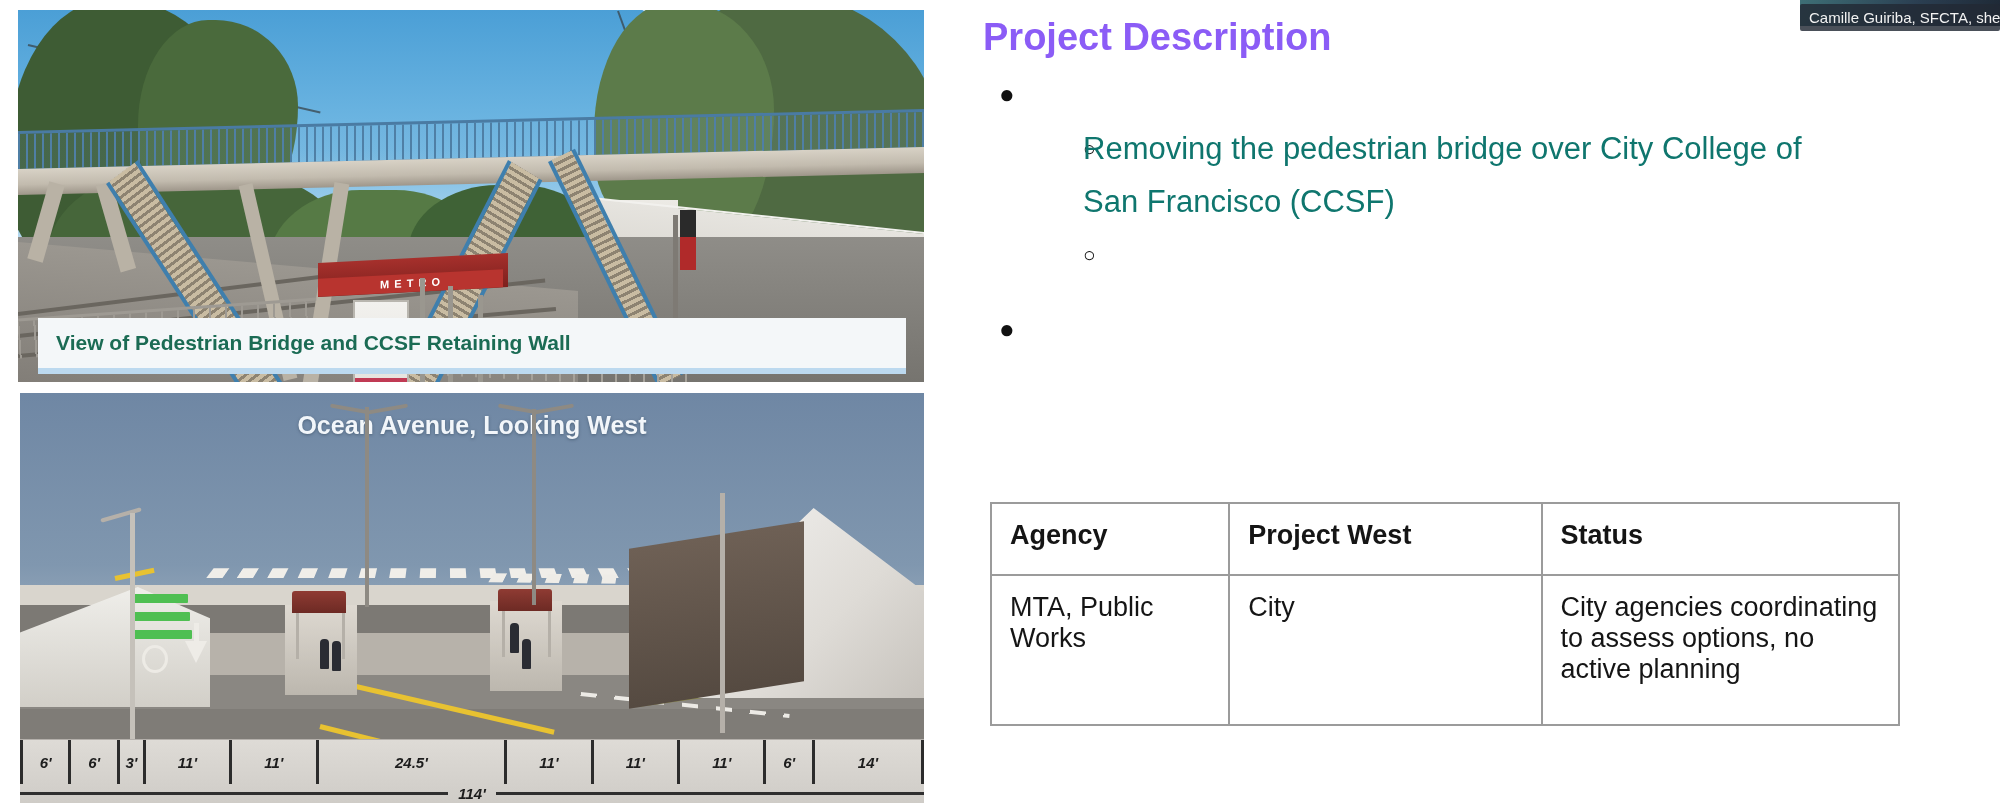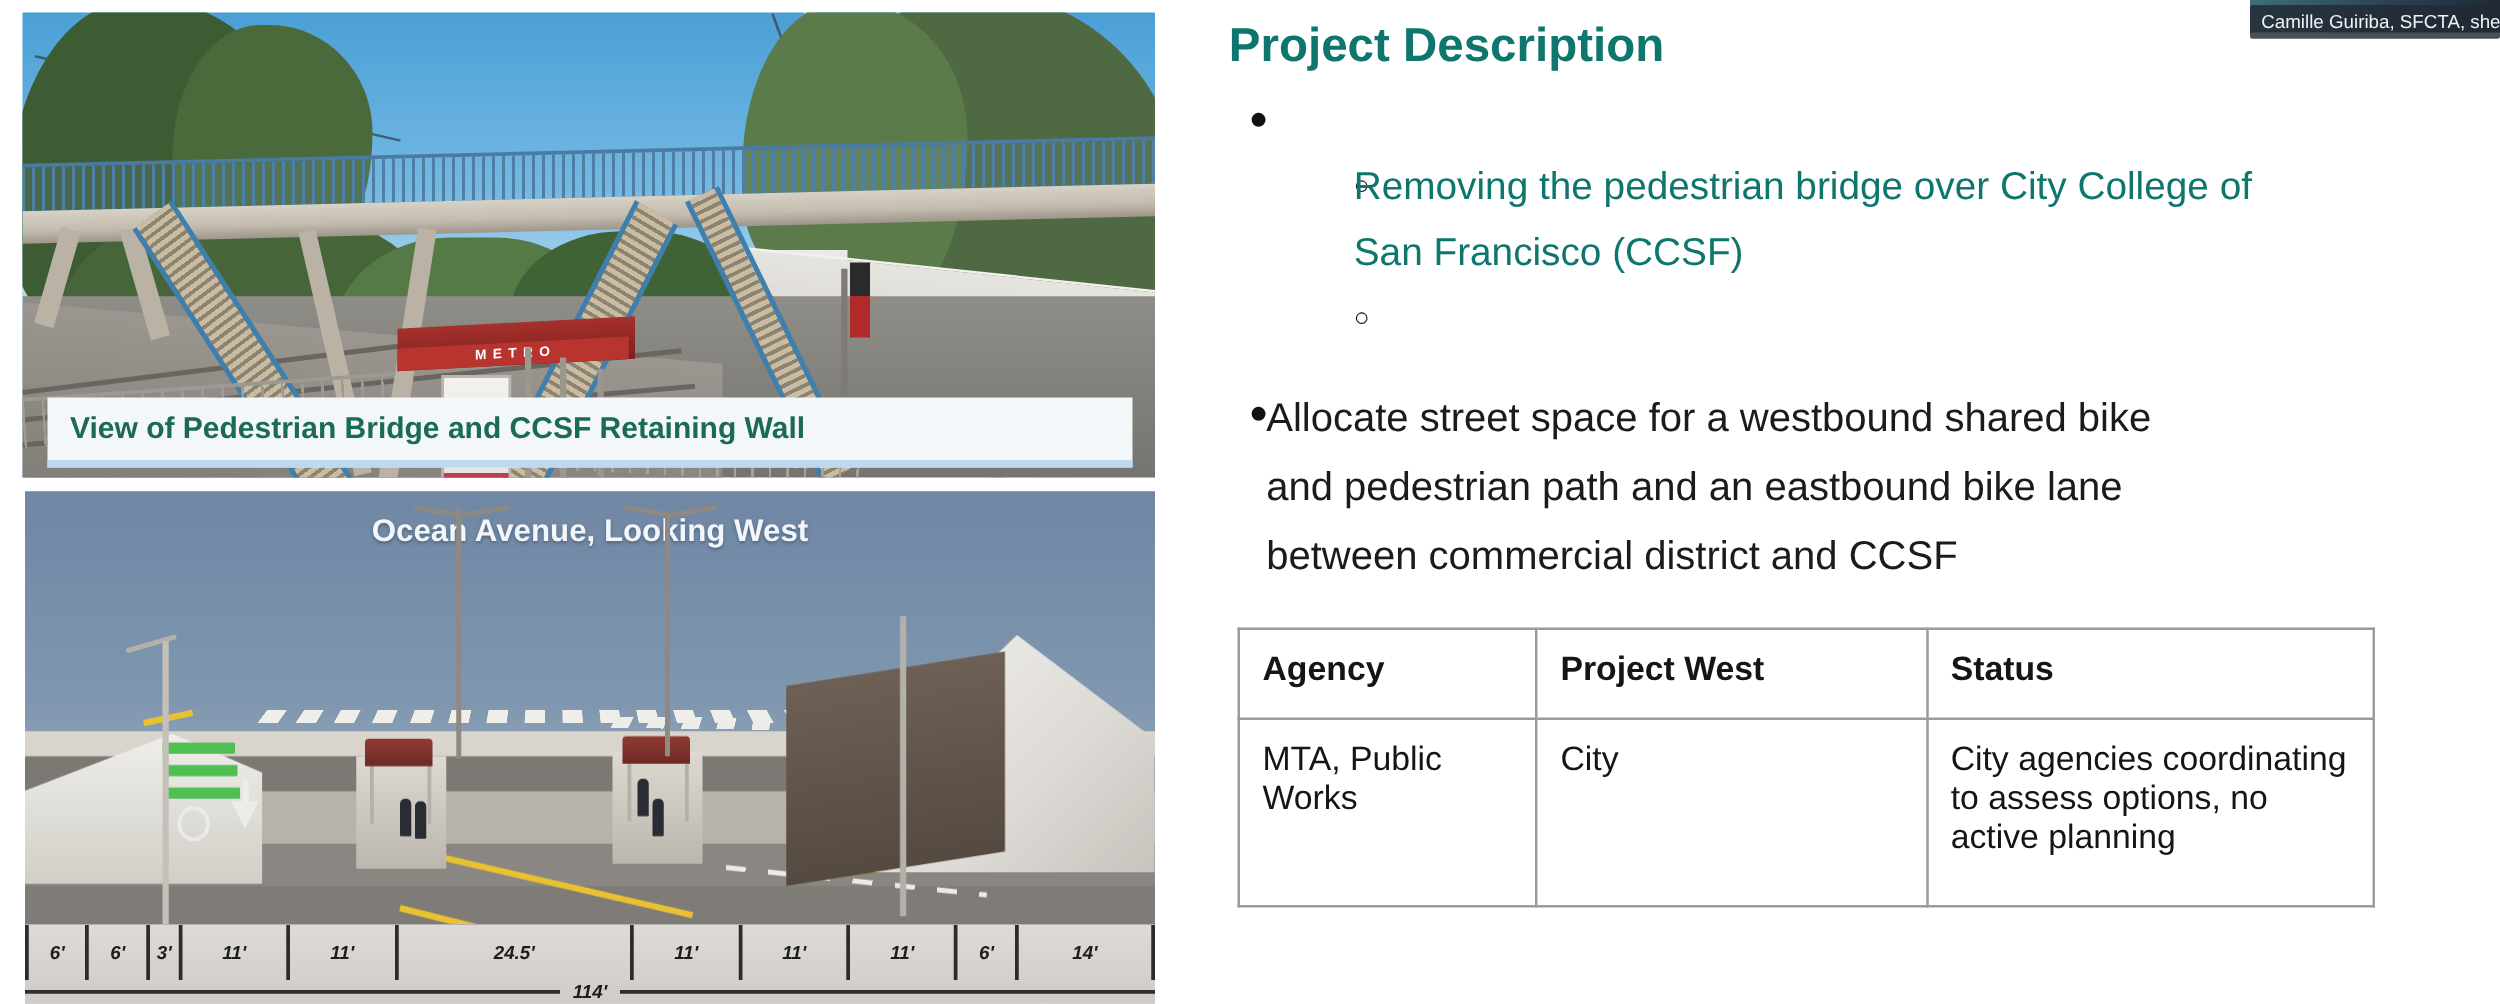--- a/index.html
+++ b/index.html
@@ -158,21 +158,21 @@
 
   
   .caption-bar {
     position: absolute; left: 38px; top: 318px; width: 868px; height: 56px;
     background: #f4f7f9;
     border-bottom: 6px solid #bcd9ef;
     display: flex; align-items: center;
     padding-left: 18px;
   }
   .caption-text {
-    color: #1b6b54; font-weight: bold; font-size: 24px;
+    color: #1b6b54; font-weight: bold; font-size: 21px;
     font-family: "Liberation Sans", sans-serif;
   }
 
   
   .render {
     position: absolute; left: 20px; top: 393px; width: 904px; height: 410px;
     overflow: hidden;
     background: linear-gradient(to bottom,#6f87a4 0%, #8097af 42%, #b9c4cd 78%, #cfd4d6 100%);
   }
   .render-title {
@@ -312,21 +312,21 @@
     position: absolute; left: 0; bottom: 0; width: 904px; height: 20px;
     display: flex; align-items: center;
   }
   .total-line { flex: 1; height: 3px; background:#2f2f2f; }
   .total-label { padding: 0 10px; font-size: 15px; font-weight: bold; font-style: italic; color:#1d1d1d; }
 
   
   #right-col { position: absolute; left: 968px; top: 0; width: 1032px; height: 803px; }
   .page-title {
     position: absolute; left: 15px; top: 16px;
-    font-size: 38px; font-weight: bold; color: #0f766e;
+    font-size: 38px; font-weight: bold; color: #8b5cf6;
   }
   .bullets { position: absolute; left: 15px; top: 72px; width: 1000px; }
   .bullet-row { display: flex; align-items: flex-start; margin-bottom: 6px; }
   .bullet-dot {
     width: 30px; flex: none; font-size: 26px; line-height: 44px; color:#111; text-align:left;
     padding-left: 16px;
   }
   .bullet-text { font-size: 31px; line-height: 53px; color: #1b1b1b; }
   .sub-list { margin-left: 0; }
   .sub-row { display: flex; align-items: flex-start; }
@@ -525,21 +525,20 @@
           <div class="sub-dot">○</div>
           <div class="sub-text">Removing the pedestrian bridge over City College of San Francisco (CCSF)</div>
         </div>
         <div class="sub-row">
           <div class="sub-dot">○</div>
         </div>
       </div>
 
       <div class="bullet-row bullet-2-wrap">
         <div class="bullet-dot">●</div>
-        <div class="bullet-2-text">Allocate street space for a westbound shared bike and pedestrian path and an eastbound bike lane between commercial district and CCSF</div>
       </div>
     </div>
 
     <table class="tbl">
       <thead>
         <tr>
           <th class="col-a">Agency</th>
           <th class="col-b">Project West</th>
           <th class="col-c">Status</th>
         </tr>

